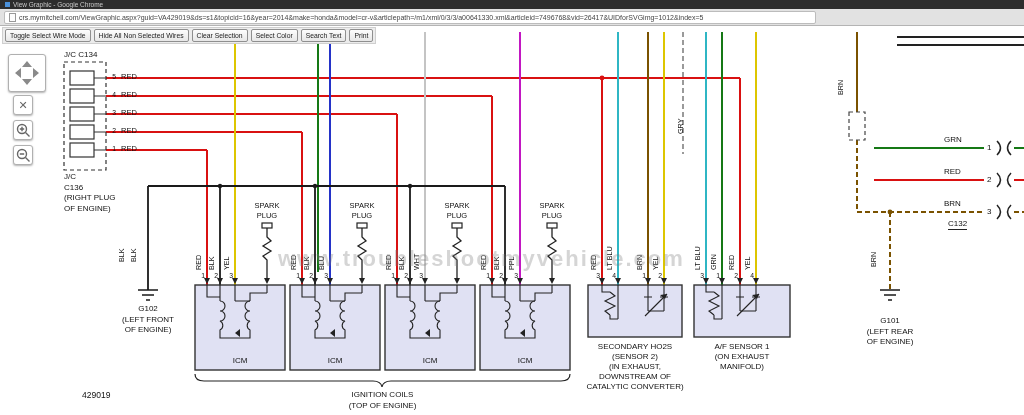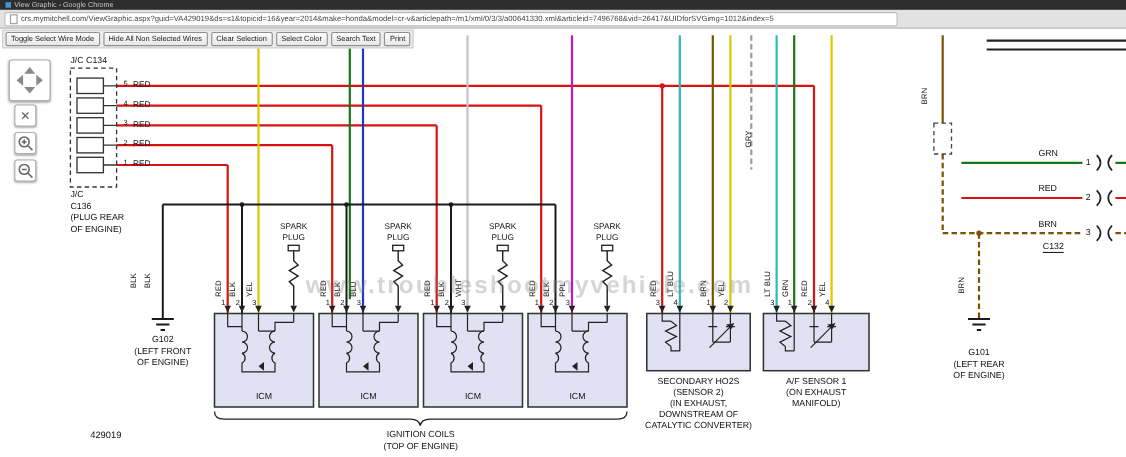--- a/index.html
+++ b/index.html
@@ -188,21 +188,21 @@
     <div class="num" style="left:107px;top:119px">1</div>
     <div class="dt" style="left:121px;top:46px;font-size:7.5px">RED</div>
     <div class="dt" style="left:121px;top:64px;font-size:7.5px">RED</div>
     <div class="dt" style="left:121px;top:82px;font-size:7.5px">RED</div>
     <div class="dt" style="left:121px;top:100px;font-size:7.5px">RED</div>
     <div class="dt" style="left:121px;top:118px;font-size:7.5px">RED</div>
 
     <div class="cap" style="left:64px;top:146px;width:70px;text-align:left;line-height:10.5px">
       <div>J/C</div>
         <div>C136</div>
-      <div>(PLUG REAR</div>
+      <div>(RIGHT PLUG</div>
         <div>OF ENGINE)</div>
     </div>
 
     <div class="vt" style="left:126px;top:227px">BLK</div>
     <div class="vt" style="left:138px;top:227px">BLK</div>
     <div class="cap" style="left:100px;top:278px;width:96px;line-height:10.5px">
       <div>G102</div>
         <div>(LEFT FRONT</div>
         <div>OF ENGINE)</div>
     </div>

